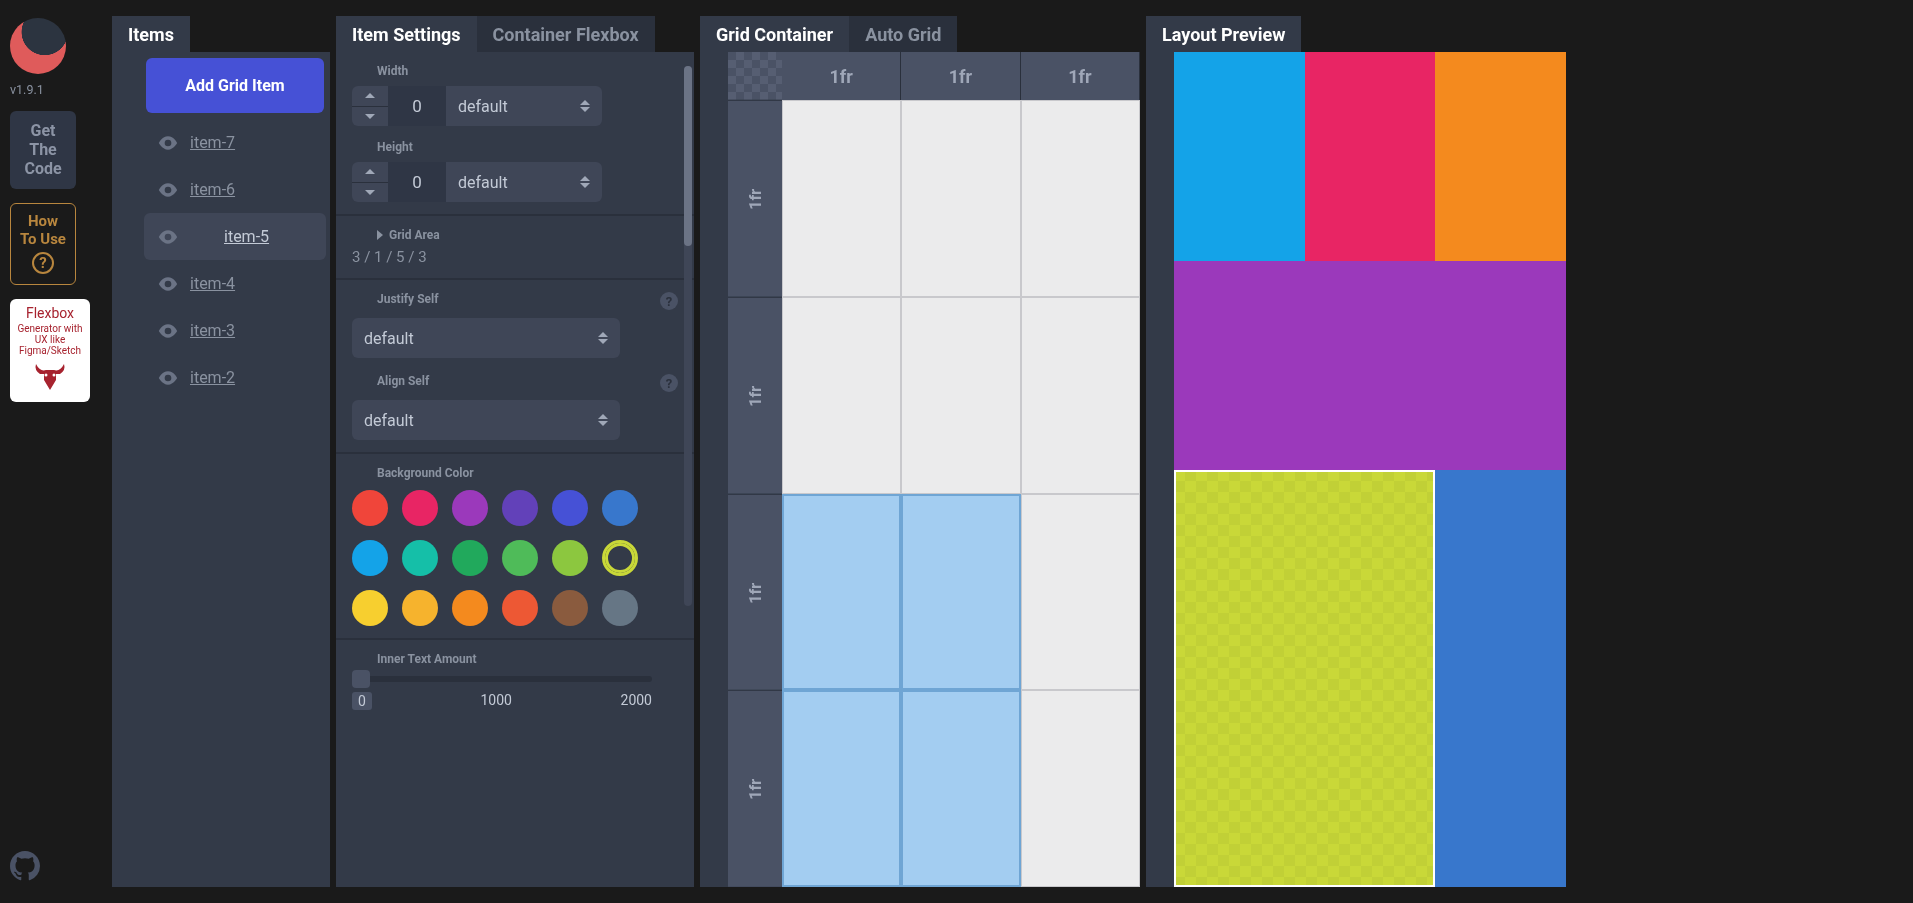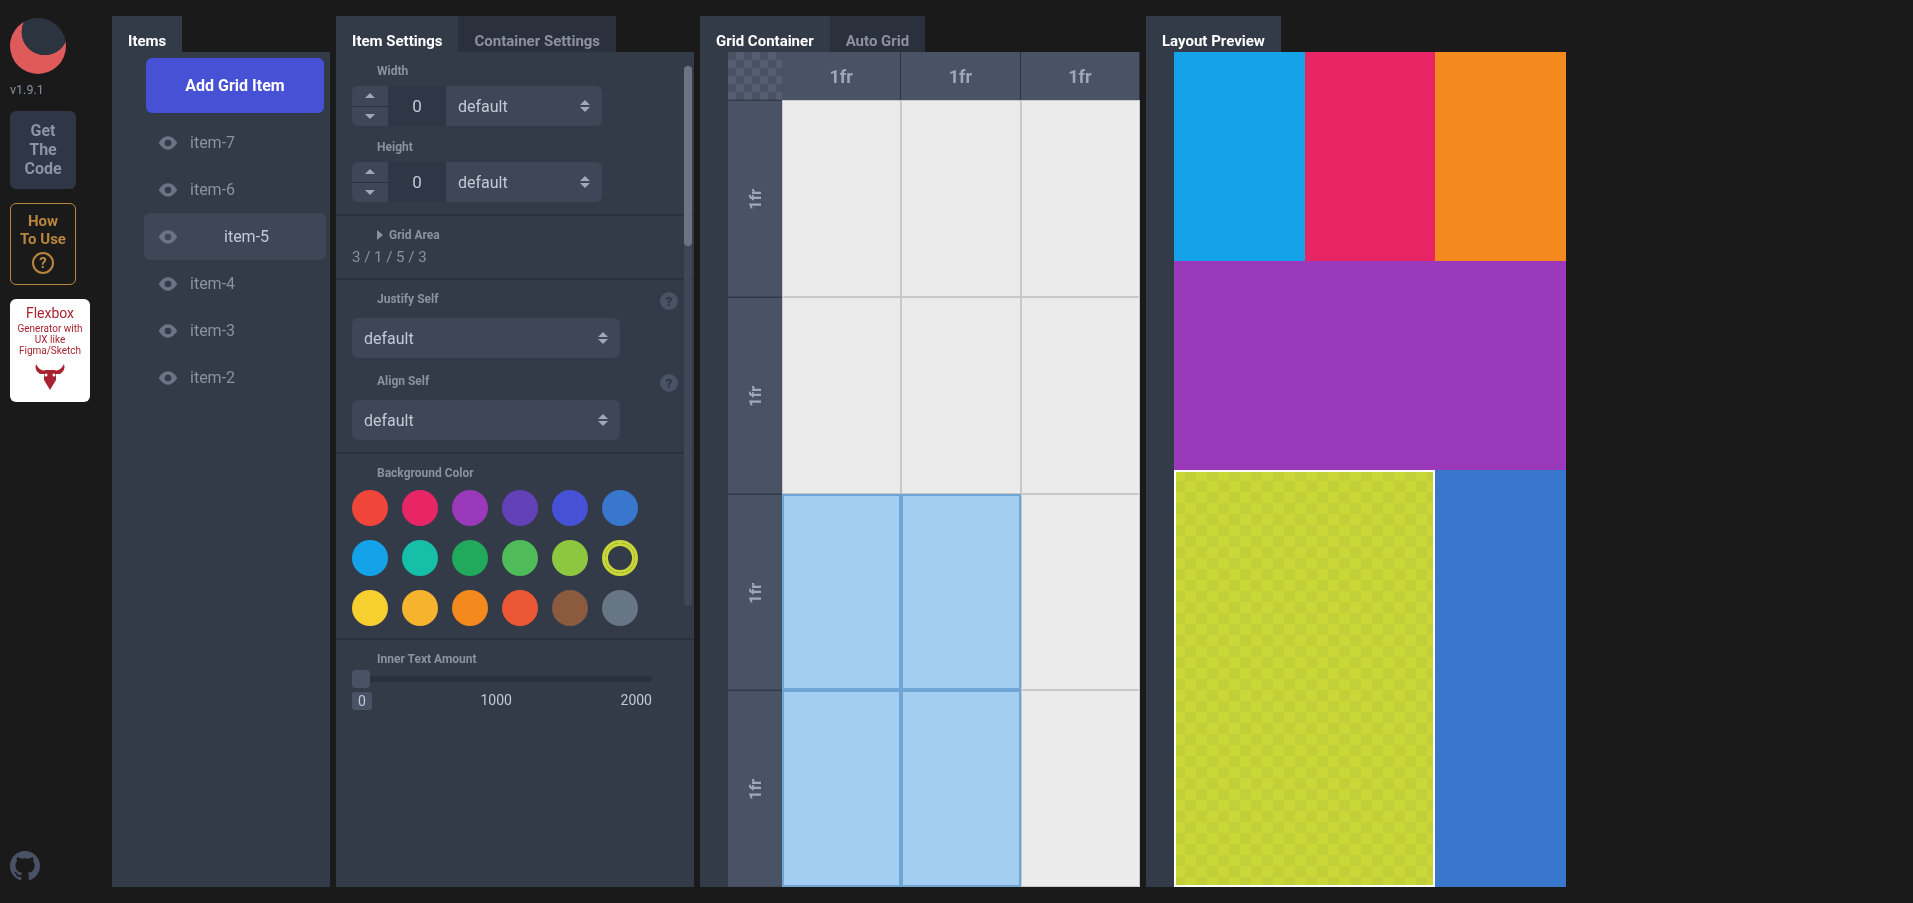--- a/index.html
+++ b/index.html
@@ -21,27 +21,27 @@
 .github { margin-top: auto; }
 
 
 .panel { display: flex; flex-direction: column; margin: 16px 6px 16px 0; }
 .panel-items { width: 218px; }
 .panel-settings { width: 358px; position: relative; }
 .panel-grid { width: 440px; }
 .panel-preview { width: 420px; }
 
 .tabs { display: flex; height: 36px; }
-.tab { background: #2a303c; color: #8a92a0; font-size: 15px; font-weight: 700; padding: 16px 16px; border: none; cursor: pointer; }
+.tab { background: #2a303c; color: #8a92a0; font-size: 18px; font-weight: 700; padding: 8px 16px; border: none; cursor: pointer; }
 .tab.active { background: #333a48; color: #fff; }
 .panel-body { background: #333a48; flex: 1; overflow: hidden; display: flex; flex-direction: column; padding-left: 28px; }
 
 
 .add-btn { background: #4651d6; color: #fff; font-weight: 700; font-size: 16px; border: none; width: calc(100% - 12px); margin: 6px; padding: 18px; border-radius: 6px; cursor: pointer; }
-.item-row { display: flex; align-items: center; gap: 12px; padding: 14px 14px; color: #8a92a0; font-size: 16px; cursor: pointer; border-radius: 6px; margin: 0 4px; }
+.item-row { display: flex; align-items: center; gap: 12px; padding: 14px 14px; color: #8a92a0; font-size: 16px; cursor: pointer; border-radius: 6px; margin: 0 4px; text-decoration: underline; }
 .item-row.selected { background: #3f4657; color: #c3cad6; gap: 46px; }
 .eye { width: 20px; height: 14px; }
 
 
 .settings-scroll { overflow-y: auto; padding: 0; position: relative; }
 .scrollbar-overlay { position: absolute; right: 2px; top: 50px; width: 8px; height: 540px; background: #3f4657; border-radius: 4px; }
 .scrollbar-thumb { position: absolute; right: 2px; top: 50px; width: 8px; height: 180px; background: #6b7385; border-radius: 4px; }
 .section { padding: 12px 16px; border-top: 2px solid #2a303c; }
 .section:first-child { border-top: none; }
 .section-label { color: #8a92a0; font-size: 12px; font-weight: 700; margin-bottom: 8px; display: flex; align-items: center; gap: 6px; margin-left: 25px; }
@@ -161,21 +161,21 @@
             </svg>
             <span>item-2</span>
           </div>
         </div>
     </div>
   </div>
 
   <div class="panel panel-settings">
     <div class="tabs">
       <button class="tab active">Item Settings</button>
-      <button class="tab">Container Settings</button>
+      <button class="tab">Container Flexbox</button>
     </div>
     <div class="panel-body settings-scroll">
       <div class="section">
         <div class="section-label">Width</div>
         <div class="num-row">
           <div class="stepper">
             <button>
                 <span class="caret up"></span>
               </button>
             <button>

